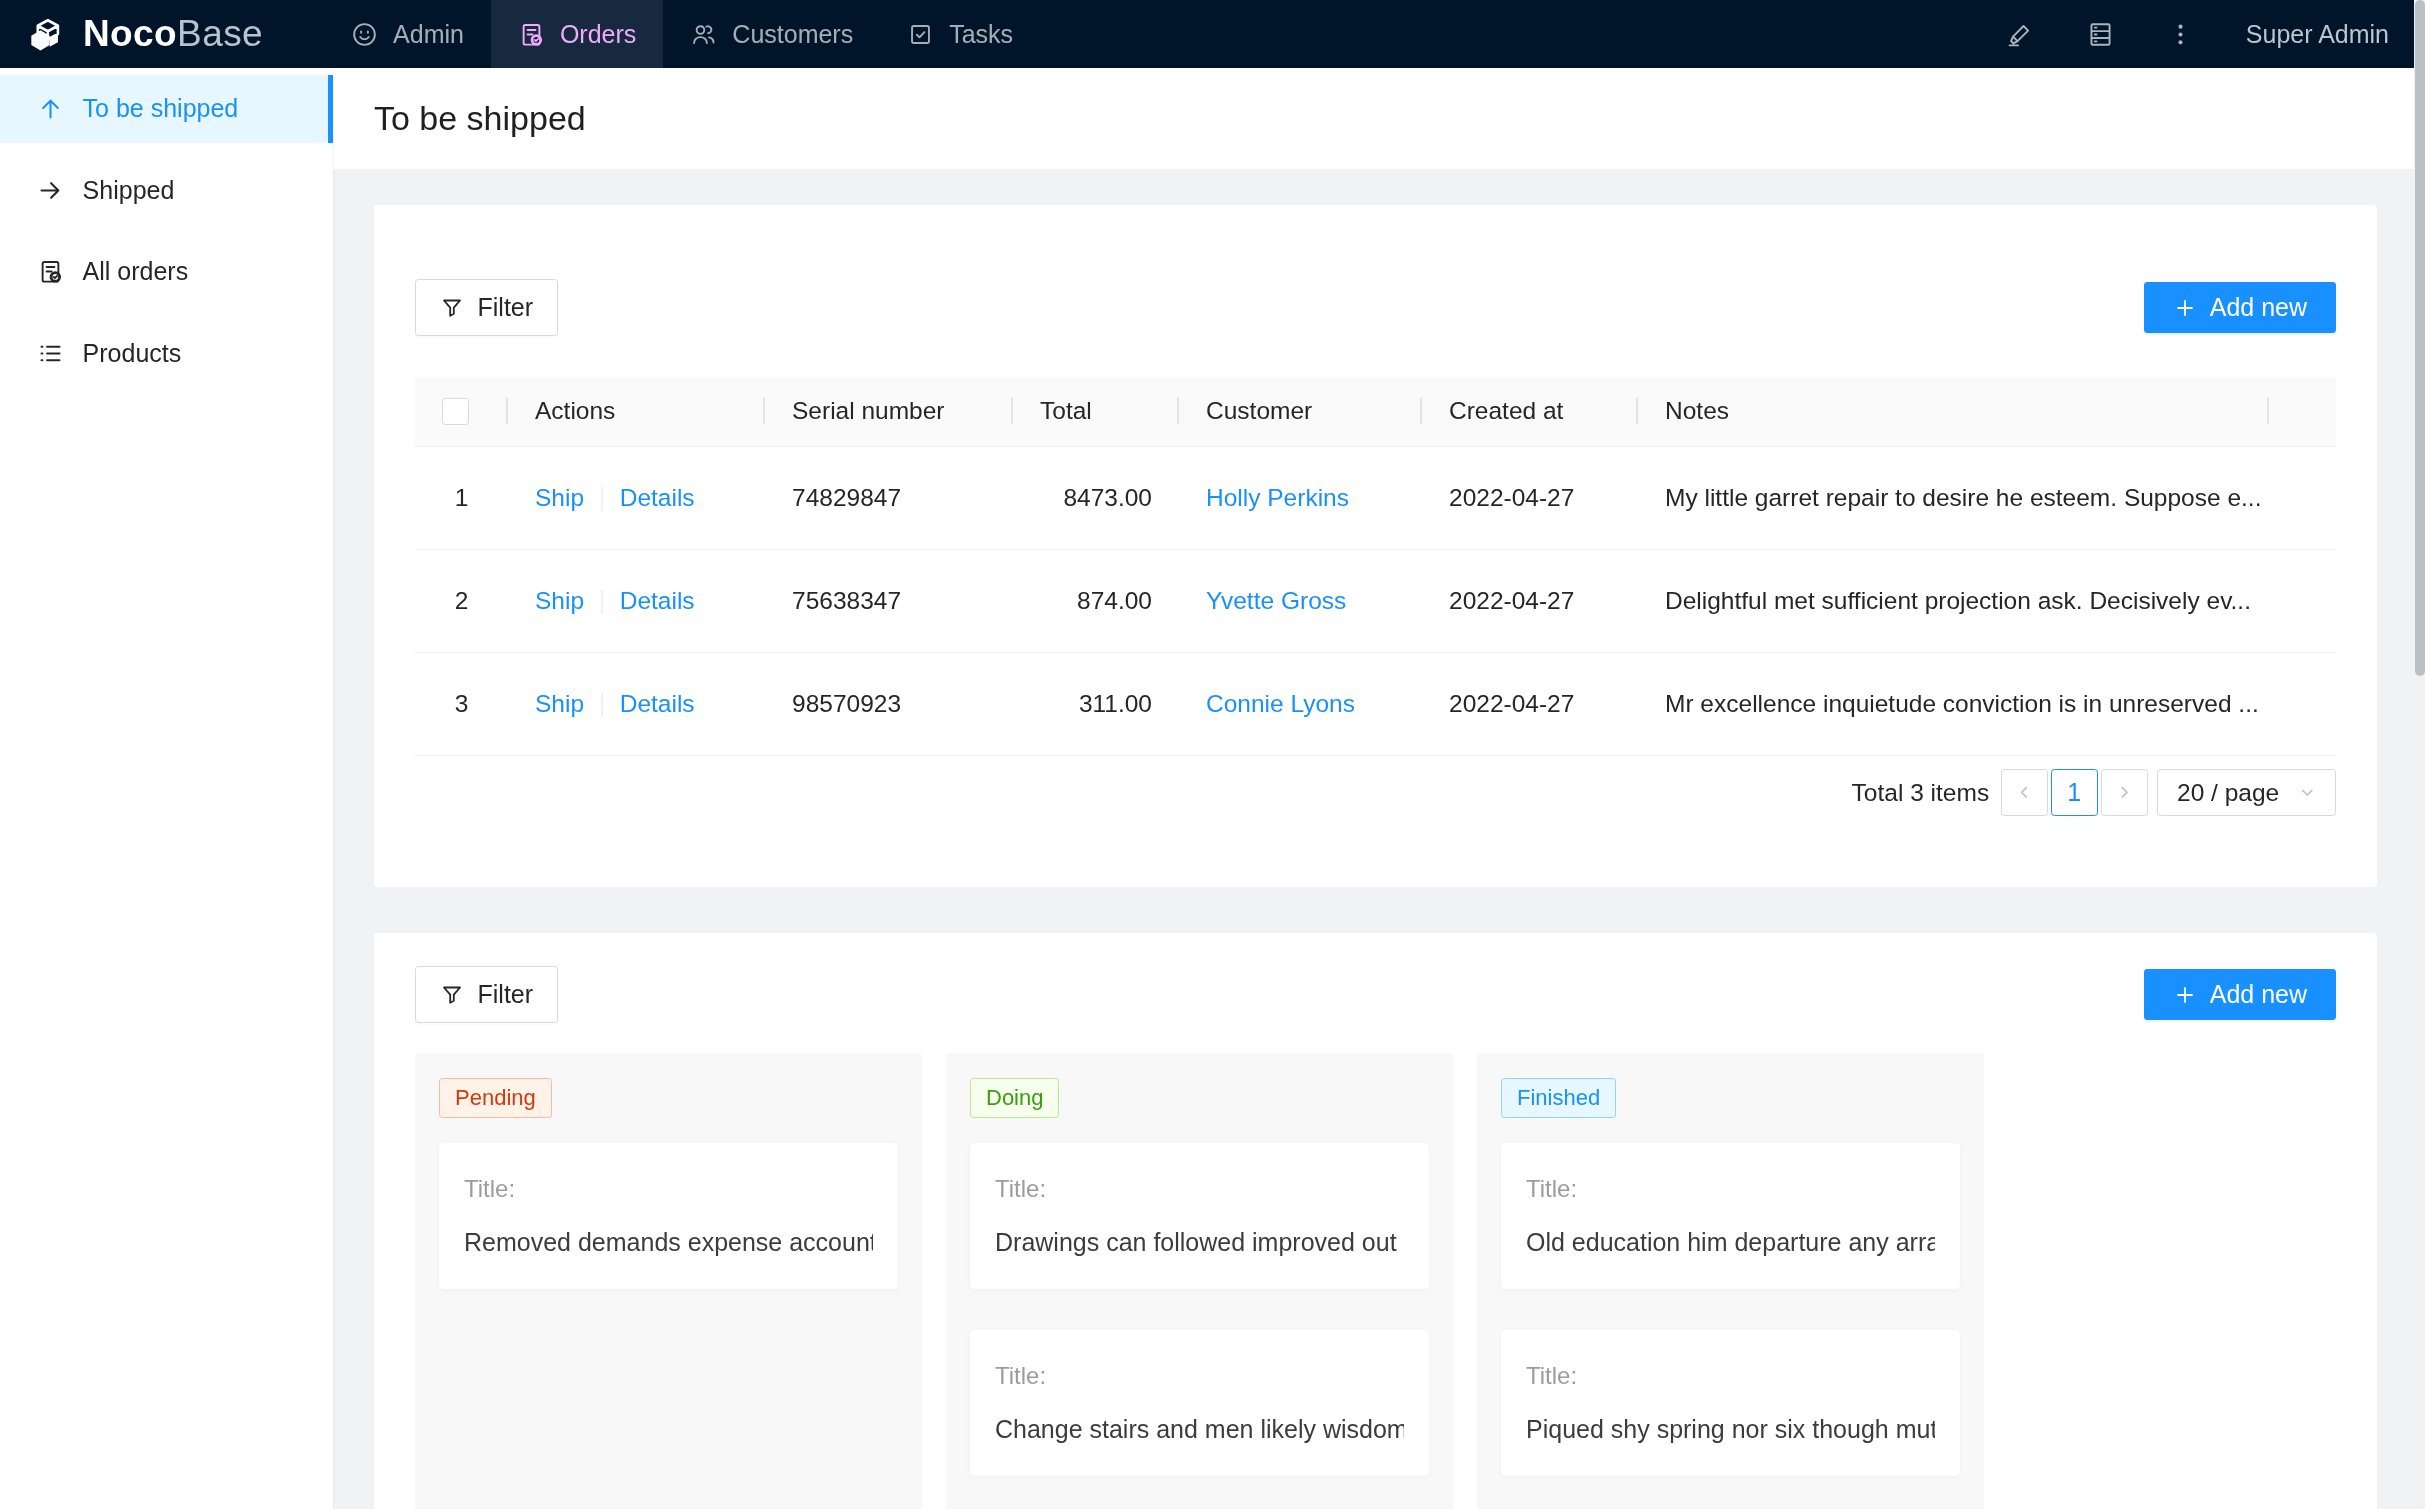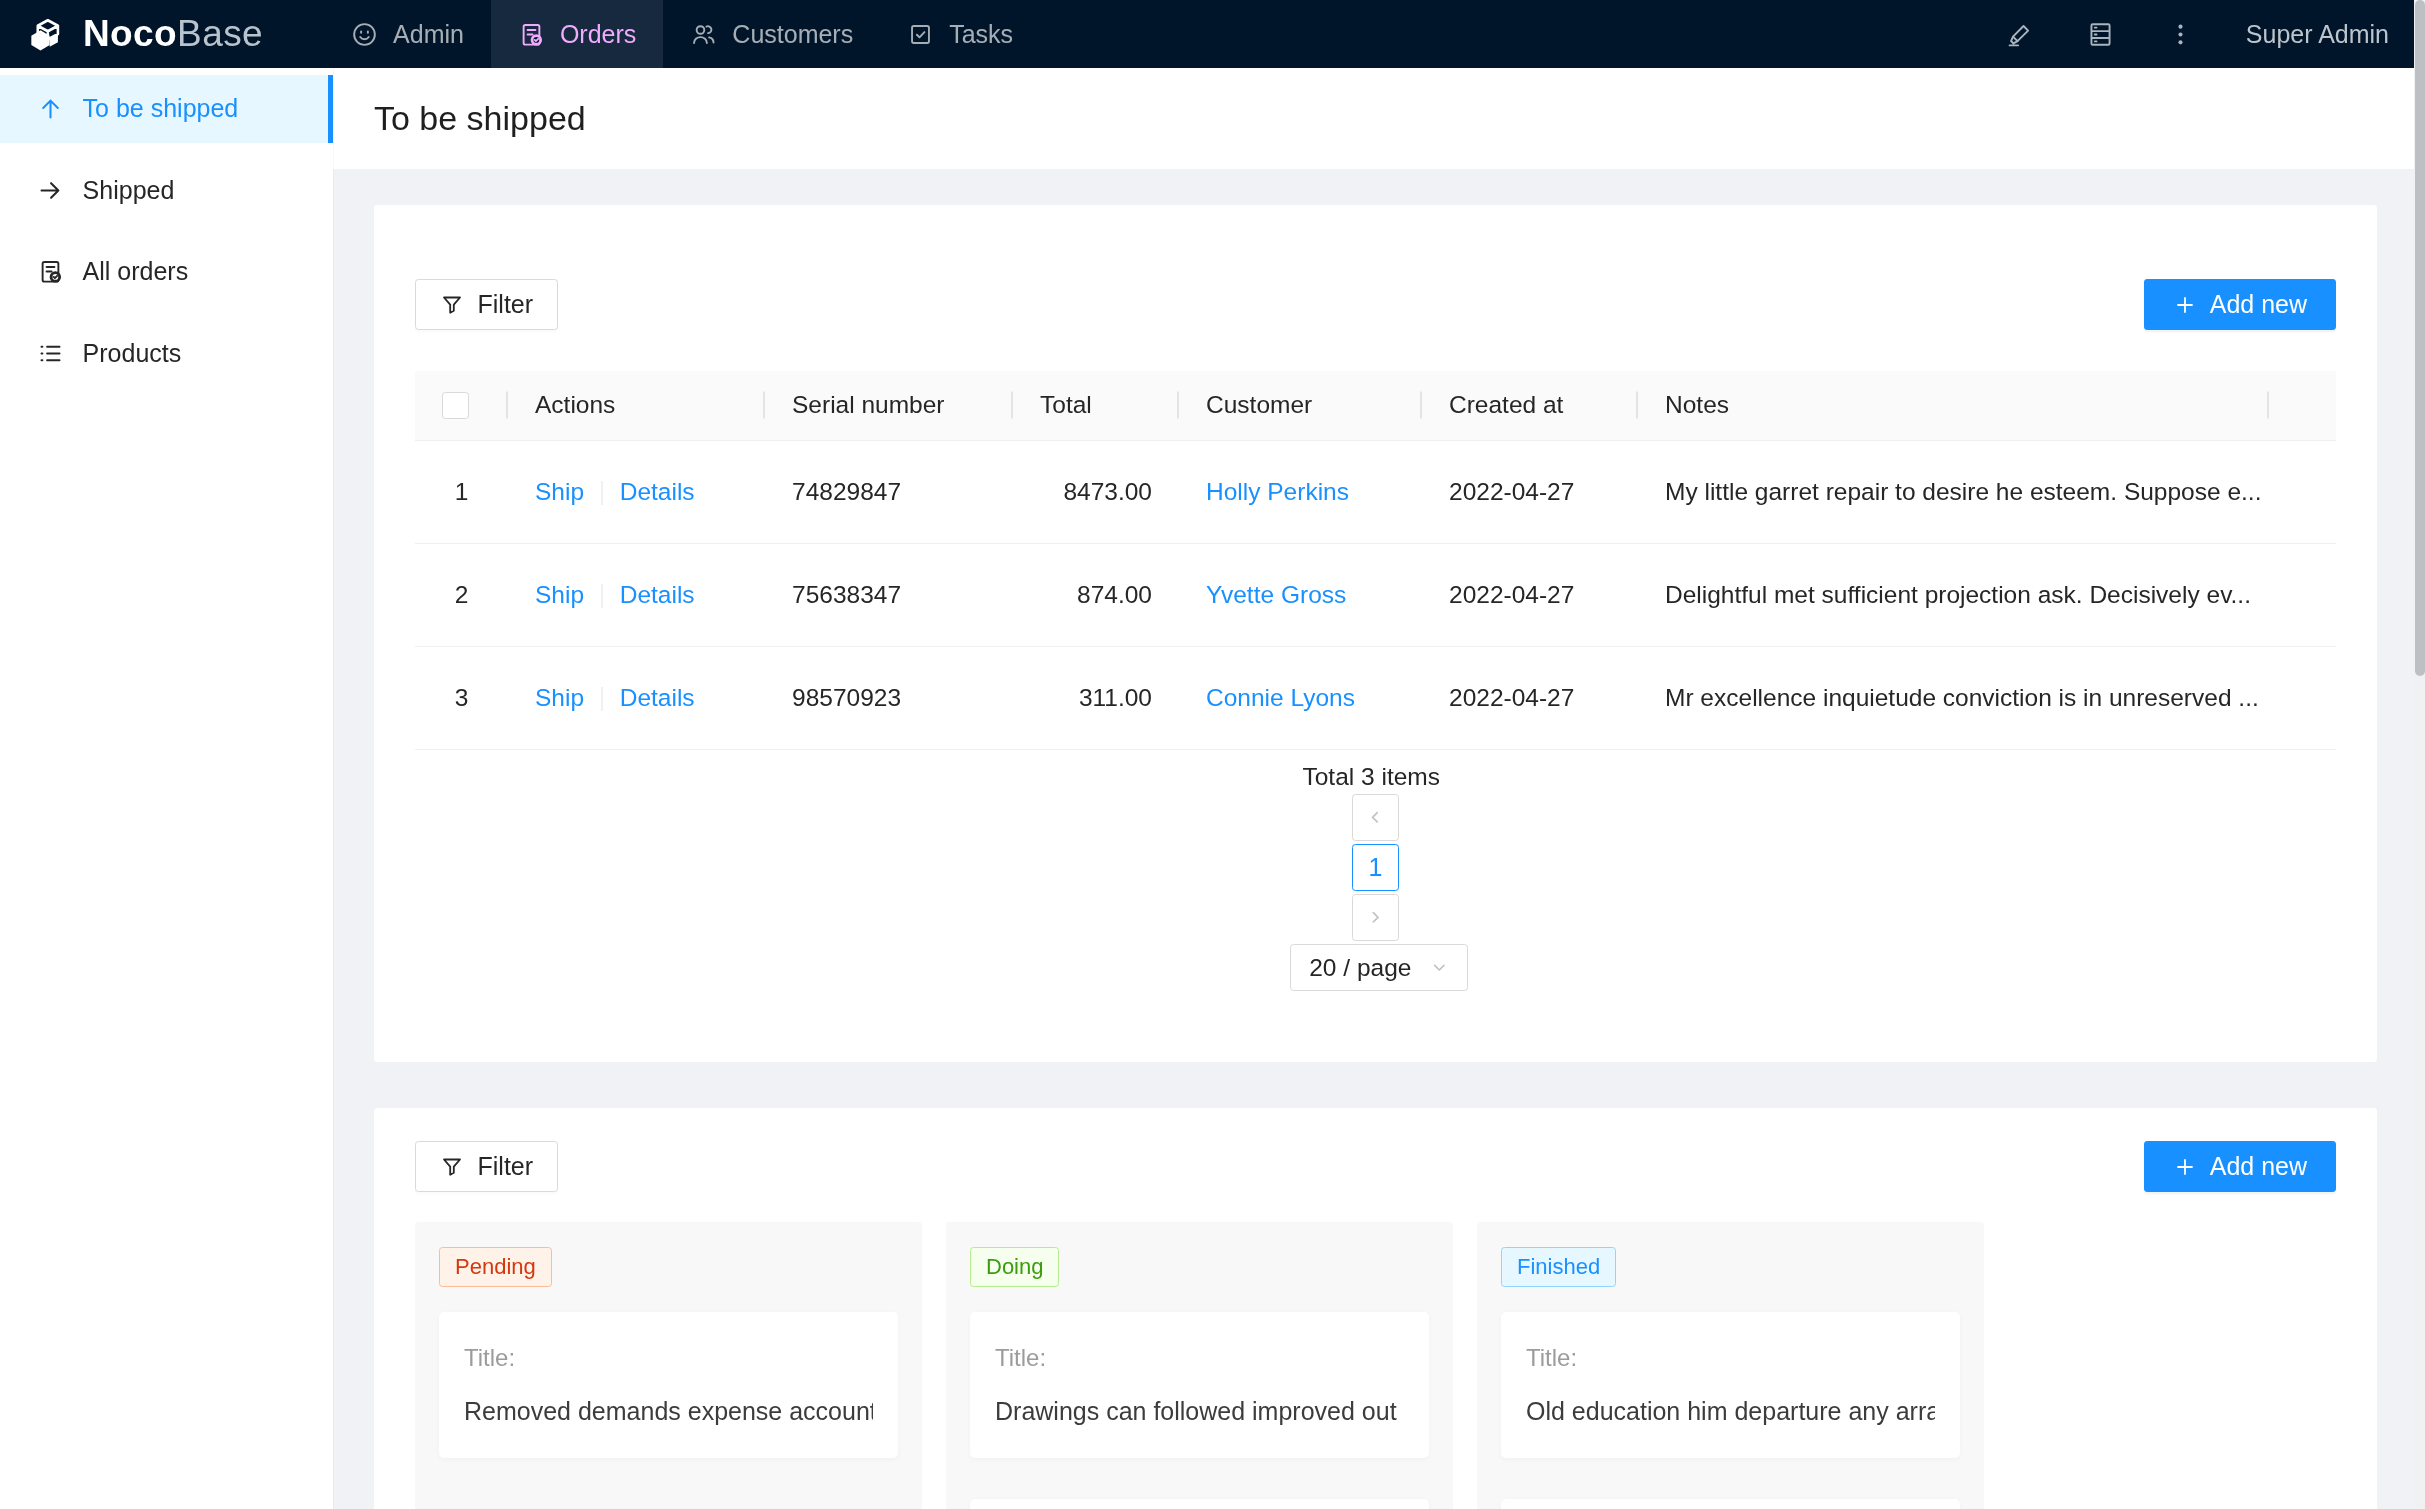--- a/index.html
+++ b/index.html
@@ -61,21 +61,21 @@
   .page-title { font-size:34px; font-weight:500; color:#1f1f1f; }
   .content { position:absolute; top:101px; left:0; right:0; bottom:0; overflow:hidden; padding:36px 49px 0 41px; }
 
   .card { background:#ffffff; border-radius:3.4px; }
   .card-orders { padding:74px 41px 71px 41px; }
   .card-tasks  { margin-top:46px; padding:33px 41px 0 41px; height:642px; overflow:hidden; }
 
   .toolbar { display:flex; justify-content:space-between; align-items:center; }
   .card-orders .toolbar { margin-bottom:41px; }
   .btn-filter {
-    height:51px; padding:0 24px; display:inline-flex; align-items:center; gap:13.5px;
+    height:57px; padding:0 24px; display:inline-flex; align-items:center; gap:13.5px;
     background:#fff; border:1.7px solid #d9d9d9; border-radius:3.4px;
     font-size:25px; color:#262626; cursor:pointer; box-shadow:0 2.5px 0 rgba(0,0,0,0.015);
   }
   .btn-primary {
     height:51px; padding:0 29px; display:inline-flex; align-items:center; gap:13px;
     background:var(--accent, #1890ff); color:#fff; border:none; border-radius:3.4px;
     font-size:25px; cursor:pointer; box-shadow:0 2.5px 0 rgba(0,0,0,0.045);
   }
 
   
@@ -94,21 +94,21 @@
   td { height:103px; border-bottom:1.7px solid #f0f0f0; font-size:24.5px; color:#262626; padding-left:27px;
        white-space:nowrap; overflow:hidden; }
   th.col-sel { padding-left:27px; }
   td.col-sel { text-align:center; padding-left:0; }
   td.num { text-align:right; padding-right:27px; }
   a.lnk { color:var(--accent, #1890ff); text-decoration:none; cursor:pointer;text-align:center; }
   .act-divider { display:inline-block; vertical-align:middle; width:1.7px; height:24px; background:#f0f0f0; margin:0 17px; }
   .checkbox { width:27px; height:27px; border:1.7px solid #d9d9d9; border-radius:3.4px; background:#fff; cursor:pointer; }
 
   
-  .pagination { display:flex; justify-content:flex-end; align-items:center; gap:3px; margin-top:13.5px; font-size:24.5px;flex-direction:column; }
+  .pagination { display:flex; justify-content:flex-end; align-items:center; gap:3px; margin-top:13.5px; font-size:24.5px; }
   .pagination .total { margin-right:8.5px; color:#262626; }
   .pg-btn {
     width:47px; height:47px; background:#fff; border:1.7px solid #d9d9d9; border-radius:3.4px;
     display:flex; align-items:center; justify-content:center; color:#c3c3c3; cursor:pointer;
   }
   .pg-btn.current { border-color:var(--accent,#1890ff); color:var(--accent,#1890ff); font-size:25px; }
   .pg-size {
     height:47px; padding:0 18.6px; background:#fff; border:1.7px solid #d9d9d9; border-radius:3.4px;
     display:flex; align-items:center; gap:18.6px; font-size:24.5px; color:#262626; cursor:pointer; margin-left:6.8px;
   }

